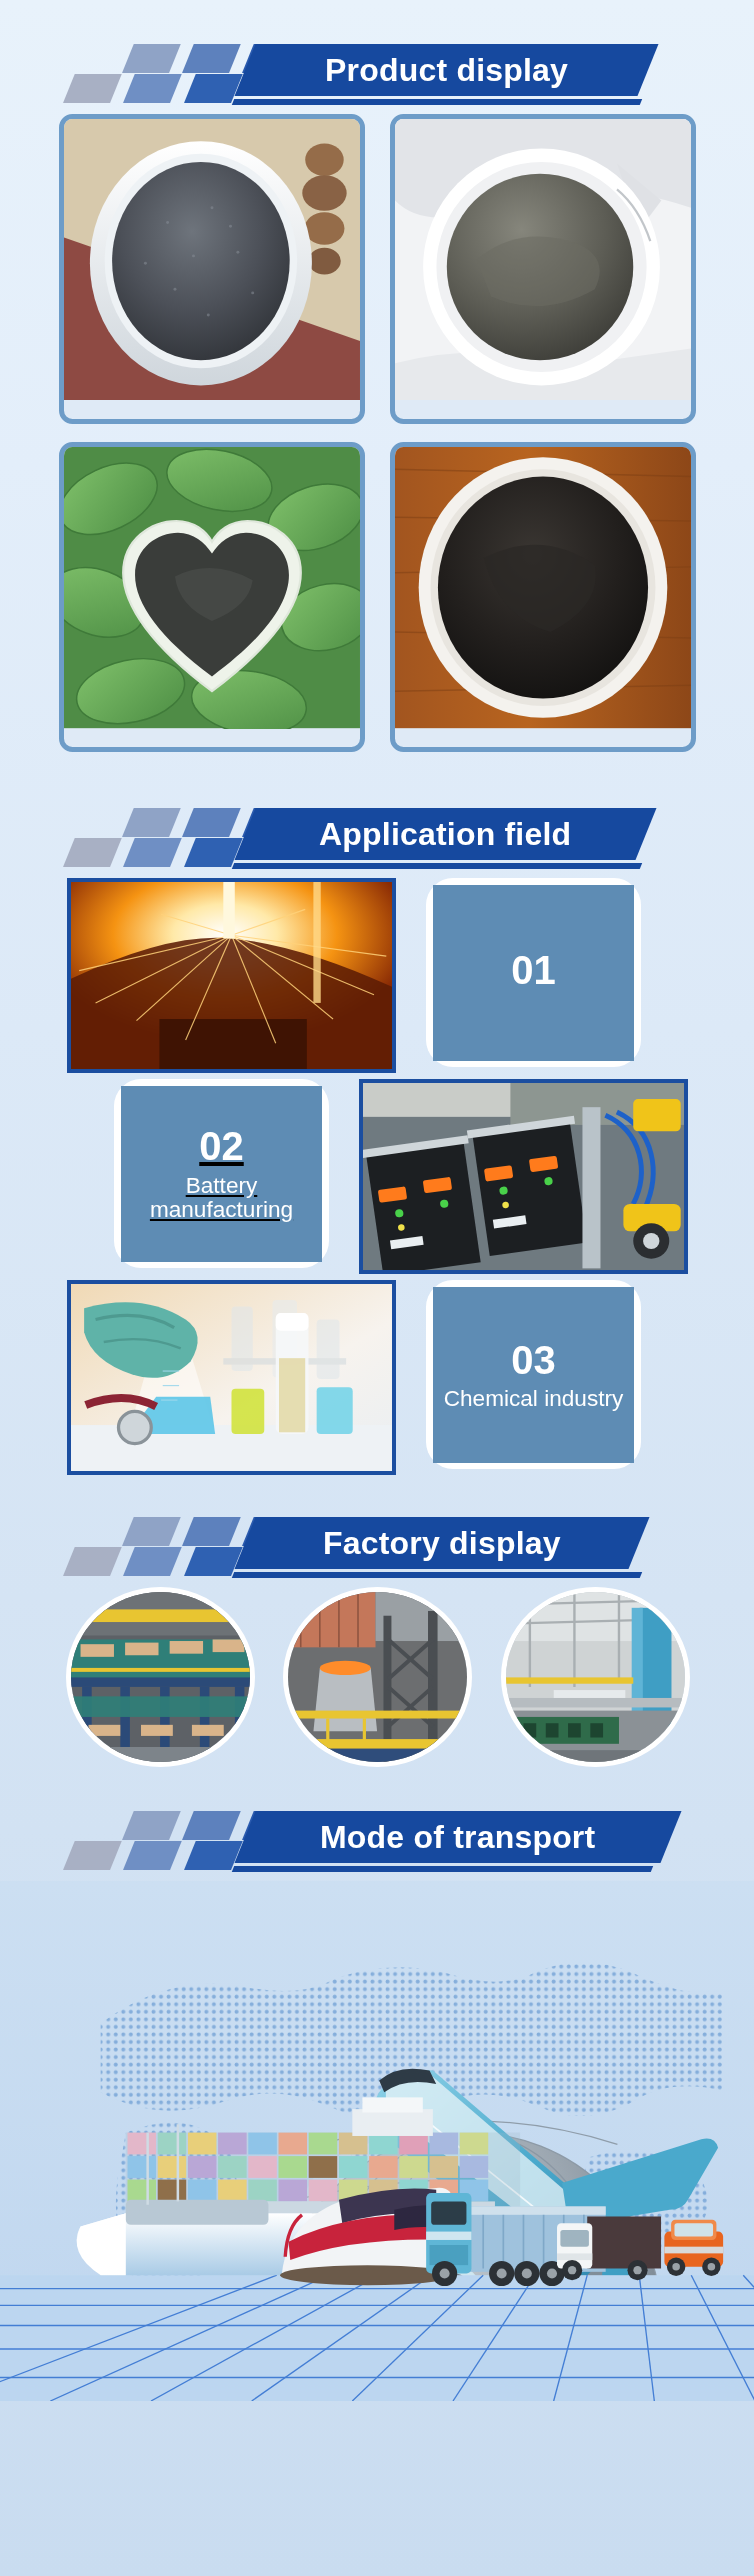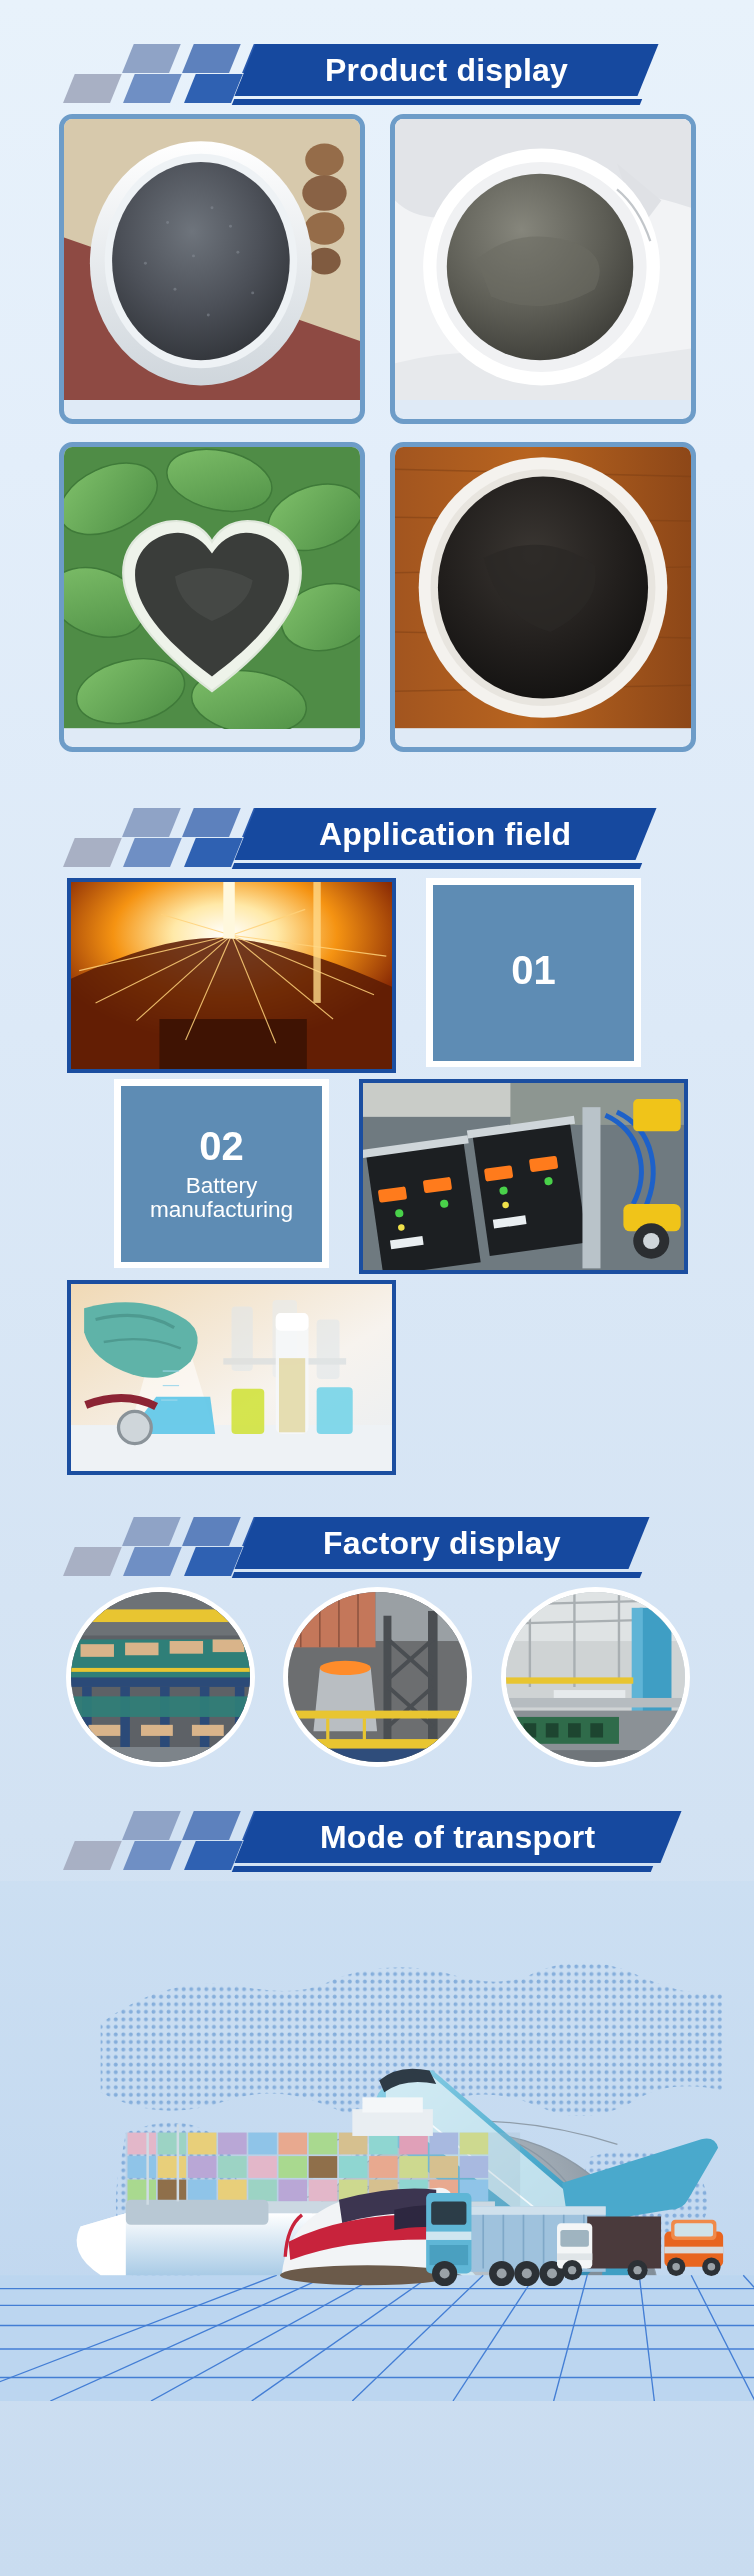--- a/index.html
+++ b/index.html
@@ -46,23 +46,23 @@
   
   .app-list { padding:0 67px; }
   .app-row { display:flex; align-items:flex-start; height:201px; }
   .app-row.reverse { flex-direction:row-reverse; }
   .app-photo {
     width:329px; height:195px; border:4.2px solid #1b4ea0;
     position:relative; overflow:hidden; background:#123;
   }
   .app-label {
     width:215px; height:189px; background:#ffffff; padding:6.7px;
-    display:flex; margin-left:30px;
-  }
-  .app-row.reverse .app-label { margin-left:0; margin-right:30px; }
+    display:flex; margin-left:30px;border-radius:27px;
+  }
+  .app-row.reverse .app-label { margin-left:0; margin-right:30px;text-decoration:underline; }
   .app-label-inner {
     background:#5e8cb4; width:100%; height:100%; color:#fff;
     display:flex; flex-direction:column; align-items:center;
     justify-content:center; text-align:center; line-height:1.08;
   }
   .app-num { font-size:40px; font-weight:700; margin-bottom:5px; }
   .app-title { font-size:22.6px; font-weight:400; padding:0 5px; }
 
   
   .factory-row { display:flex; justify-content:center; gap:28.5px; padding:0 50px; }
@@ -348,20 +348,26 @@
         <path d="M40 72 Q92 62 134 80" stroke="#4e9a90" stroke-width="3" fill="none"></path>
         <path d="M18 150 Q66 132 104 152" stroke="#8c2434" stroke-width="10" fill="none"></path>
         <circle cx="78" cy="178" r="20" fill="#cfd6da" stroke="#8a9399" stroke-width="4"></circle>
         <g stroke="#9fd8ec" stroke-width="1.5" opacity=".9">
           <line x1="112" y1="108" x2="132" y2="108"></line>
             <line x1="112" y1="126" x2="132" y2="126"></line>
           <line x1="110" y1="144" x2="130" y2="144"></line>
         </g>
       </svg>
     </div>
+    <div class="app-label">
+      <div class="app-label-inner">
+        <div class="app-num">03</div>
+        <div class="app-title">Chemical industry</div>
+      </div>
+    </div>
   </div>
 
 </div>
 
 <div class="section-head" style="margin-top:13.4px;">
   <div class="flagwrap">
     <div class="par row-top" style="left:81px;  width:47px; background:#8fa3c6;"></div>
     <div class="par row-top" style="left:141px; width:47px; background:#5d81bd;"></div>
     <div class="par row-top" style="left:201px; width:47px; background:#2a5aae;"></div>
     <div class="par row-bot" style="left:22px;  width:47px; background:#a8b0c4;"></div>

